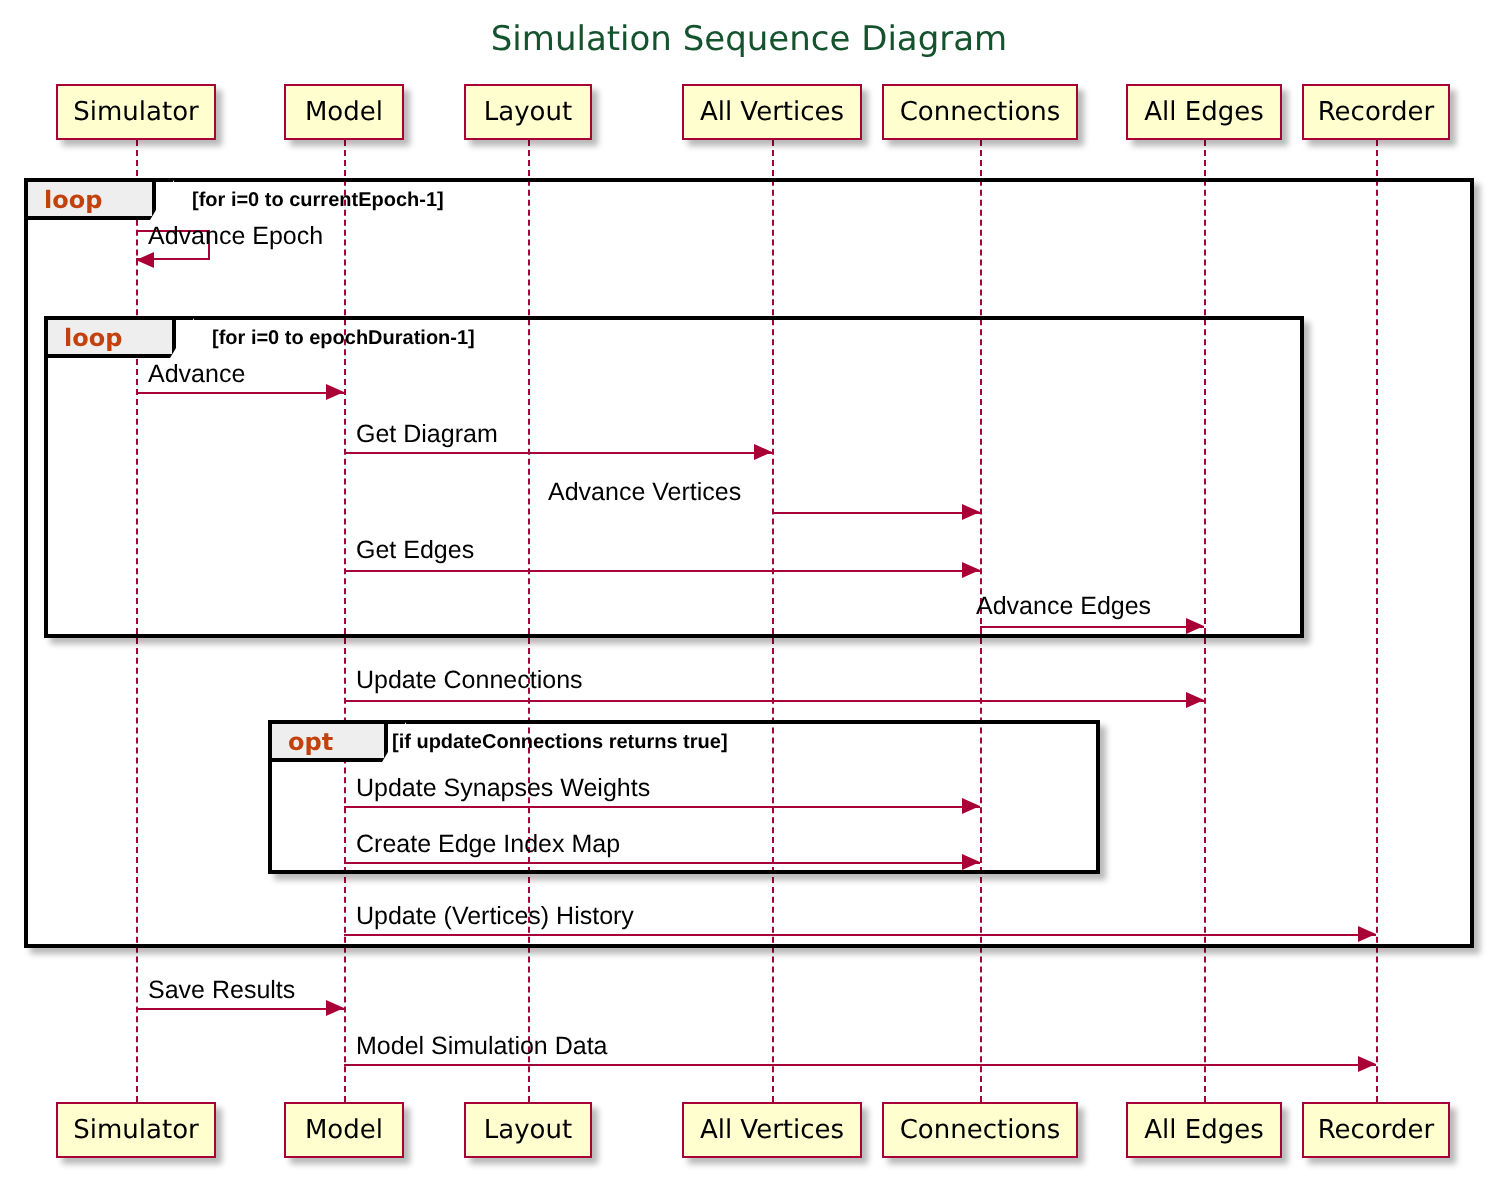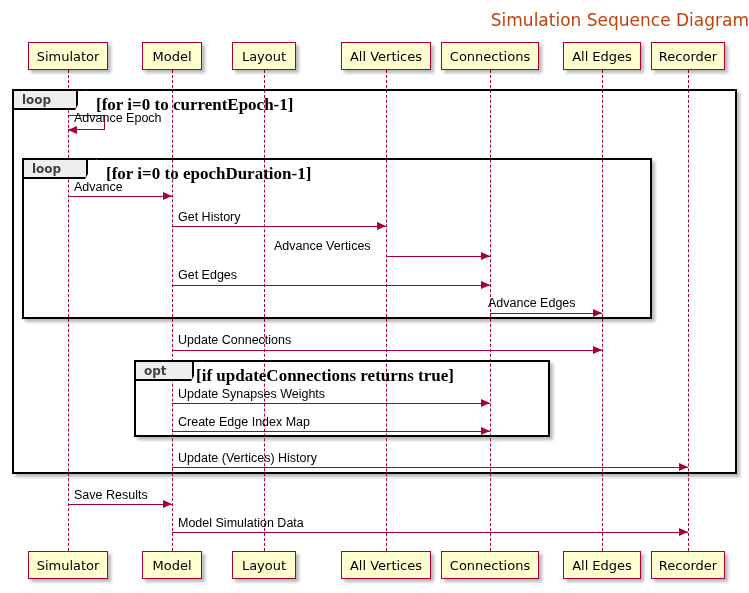--- a/index.html
+++ b/index.html
@@ -7,22 +7,22 @@
     width:749px; height:593px;
     background:#ffffff;
     font-family:"DejaVu Sans", sans-serif;
     overflow:hidden;
     position:relative;
   }
   #canvas { position:absolute; left:0; top:0; width:749px; height:593px; }
 
   .title {
     position:absolute; left:0; top:10px; width:749px;
-    text-align:right;
-    font-size:17px; color:#c2410c; font-family:"DejaVu Sans", sans-serif;
+    text-align:center;
+    font-size:17px; color:#14532d; font-family:"DejaVu Sans", sans-serif;
   }
 
   
   .participant {
     position:absolute;
     box-sizing:border-box;
     background:#FEFECE;
     border:1.5px solid #A80036;
     color:#000;
     font-size:13px;
@@ -50,37 +50,37 @@
   }
   .frame-label {
     position:absolute;
     box-sizing:border-box;
     background:#EEEEEE;
     border-right:2px solid #000;
     border-bottom:2px solid #000;
     height:19px;
     display:flex; align-items:center;
     padding:0 6px 0 8px;
-    font-size:12px; font-weight:bold; color:#404040;
+    font-size:12px; font-weight:bold; color:#c2410c;
     font-family:"DejaVu Sans", sans-serif;
   }
   .frame-label::after {
     content:"";
     position:absolute;
     right:-11px; top:-1px;
     width:0; height:0;
     border-style:solid;
     border-width:0 0 20px 12px;
     border-color:transparent transparent #ffffff transparent;
   }
   .frame-cond {
     position:absolute;
-    font-size:17px; font-weight:bold; color:#000;
+    font-size:10px; font-weight:bold; color:#000;
     white-space:nowrap;
-    font-family:Liberation Serif, serif;
+    font-family:Liberation Sans, sans-serif;
   }
 
   
   .msg-line {
     position:absolute;
     height:0;
     border-top:1.4px solid #A80036;
   }
   .msg-arrow {
     position:absolute;
@@ -147,21 +147,21 @@
     </div>
   <div id="messages">
       <div class="self-msg" style="left: 68px; top: 115px; width: 37px; height: 15px;"></div>
       <div class="msg-arrow left" style="left: 68px; top: 125.5px;"></div>
       <div class="msg-label" style="left: 74px; top: 111px;">Advance Epoch</div>
       <div class="msg-line" style="left: 68px; top: 196px; width: 104px;"></div>
       <div class="msg-arrow right" style="left: 163px; top: 192px;"></div>
       <div class="msg-label" style="left: 74px; top: 180px;">Advance</div>
       <div class="msg-line" style="left: 172px; top: 226px; width: 214px;"></div>
       <div class="msg-arrow right" style="left: 377px; top: 222px;"></div>
-      <div class="msg-label" style="left: 178px; top: 210px;">Get History</div>
+      <div class="msg-label" style="left: 178px; top: 210px;">Get Diagram</div>
       <div class="msg-line" style="left: 386px; top: 256px; width: 104px;"></div>
       <div class="msg-arrow right" style="left: 481px; top: 252px;"></div>
       <div class="msg-label" style="left: 274px; top: 239px;">Advance Vertices</div>
       <div class="msg-line" style="left: 172px; top: 285px; width: 318px;"></div>
       <div class="msg-arrow right" style="left: 481px; top: 281px;"></div>
       <div class="msg-label" style="left: 178px; top: 268px;">Get Edges</div>
       <div class="msg-line" style="left: 490px; top: 313px; width: 112px;"></div>
       <div class="msg-arrow right" style="left: 593px; top: 309px;"></div>
       <div class="msg-label" style="left: 488px; top: 296px;">Advance Edges</div>
       <div class="msg-line" style="left: 172px; top: 350px; width: 430px;"></div>

